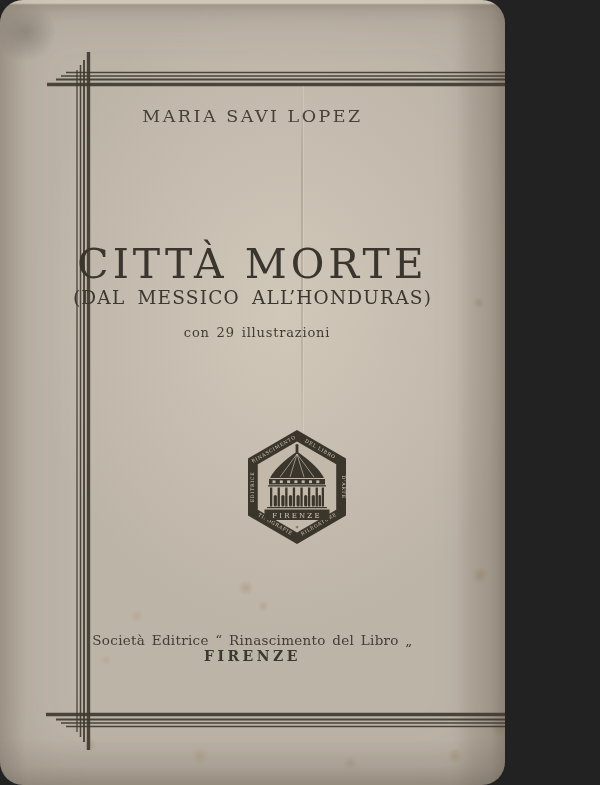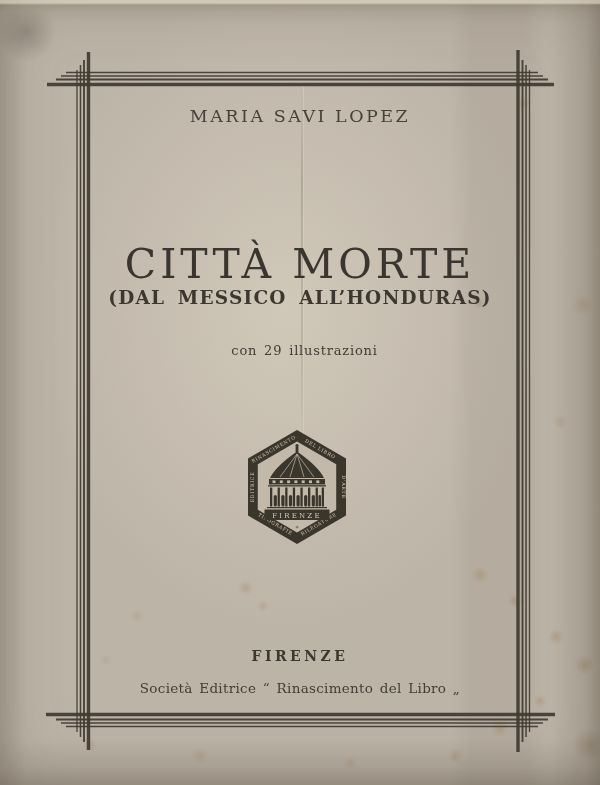--- a/index.html
+++ b/index.html
@@ -1,18 +1,18 @@
 <!DOCTYPE html>
 <html><head>
 <meta charset="utf-8">
 <style>
   html,body{margin:0;padding:0;background:#222;}
   .cover{
     position:relative;
-    width:600px;height:785px;
+    width:505px;height:785px;
     overflow:hidden;
     font-family:"DejaVu Serif","Liberation Serif",serif;
     background-color:#bdb4a8;
     background-image:
       
       linear-gradient(to bottom, rgba(231,223,206,.85) 0px, rgba(231,223,206,.85) 3px, rgba(130,120,104,.28) 5px, rgba(130,120,104,.10) 12px, rgba(0,0,0,0) 22px),
       
       linear-gradient(to left, rgba(92,83,69,.34) 0px, rgba(92,83,69,.15) 14px, rgba(92,83,69,0) 48px),
       
       linear-gradient(to right, rgba(92,83,69,.22) 0px, rgba(92,83,69,0) 26px),
@@ -39,28 +39,29 @@
       radial-gradient(circle at 350px 763px, rgba(150,115,75,.20) 0, rgba(150,115,75,0) 7px),
       radial-gradient(circle at 200px 756px, rgba(150,115,75,.20) 0, rgba(150,115,75,0) 9px),
       radial-gradient(circle at 90px 745px, rgba(150,115,75,.20) 0, rgba(150,115,75,0) 7px),
       radial-gradient(circle at 590px 745px, rgba(120,95,65,.32) 0, rgba(120,95,65,0) 17px),
       
       linear-gradient(to right, rgba(0,0,0,0) 0px, rgba(0,0,0,0) 450px, rgba(110,100,85,.10) 472px, rgba(110,100,85,.10) 525px, rgba(0,0,0,0) 545px),
       
       radial-gradient(ellipse 340px 430px at 285px 310px, rgba(224,216,199,.55) 0, rgba(224,216,199,0) 75%);
     background-repeat:no-repeat;
     box-shadow:inset 0 0 70px rgba(60,50,38,.22);
+    border-radius:23px;
   }
   .txt{position:absolute;left:0;right:0;text-align:center;}
   .author{top:106px;font-size:17.5px;letter-spacing:2.5px;color:#47413a;}
   .title{top:240px;font-size:41px;letter-spacing:4px;color:#3a352e;}
-  .subtitle{top:287px;font-size:18.5px;font-weight:bold;letter-spacing:1.2px;word-spacing:5px;color:#3c372f;}
-  .note{top:343px;font-size:13px;letter-spacing:0.8px;word-spacing:2px;color:#413b32;padding-left:9px;}
+  .subtitle{top:287px;font-size:18.5px;font-weight:normal;letter-spacing:1.2px;word-spacing:5px;color:#3c372f;}
+  .note{top:325px;font-size:13px;letter-spacing:0.8px;word-spacing:2px;color:#413b32;padding-left:9px;}
   .city{top:648px;font-size:14px;font-weight:bold;letter-spacing:3.5px;color:#3d382f;}
-  .publisher{top:680px;font-size:13.5px;letter-spacing:0.3px;word-spacing:2px;color:#433d33;}
+  .publisher{top:632px;font-size:13.5px;letter-spacing:0.3px;word-spacing:2px;color:#433d33;}
   .frame,.emblem{position:absolute;}
   .frame{left:0;top:0;}
   .emblem{left:247px;top:429px;}
   .crease{
     position:absolute;left:301px;top:86px;width:2px;height:356px;
     background:linear-gradient(to bottom, rgba(120,110,92,0), rgba(120,110,92,.28) 25%, rgba(120,110,92,.22) 75%, rgba(120,110,92,0));
     box-shadow:1px 0 1px rgba(232,224,206,.35);
   }
 </style>
 </head>

